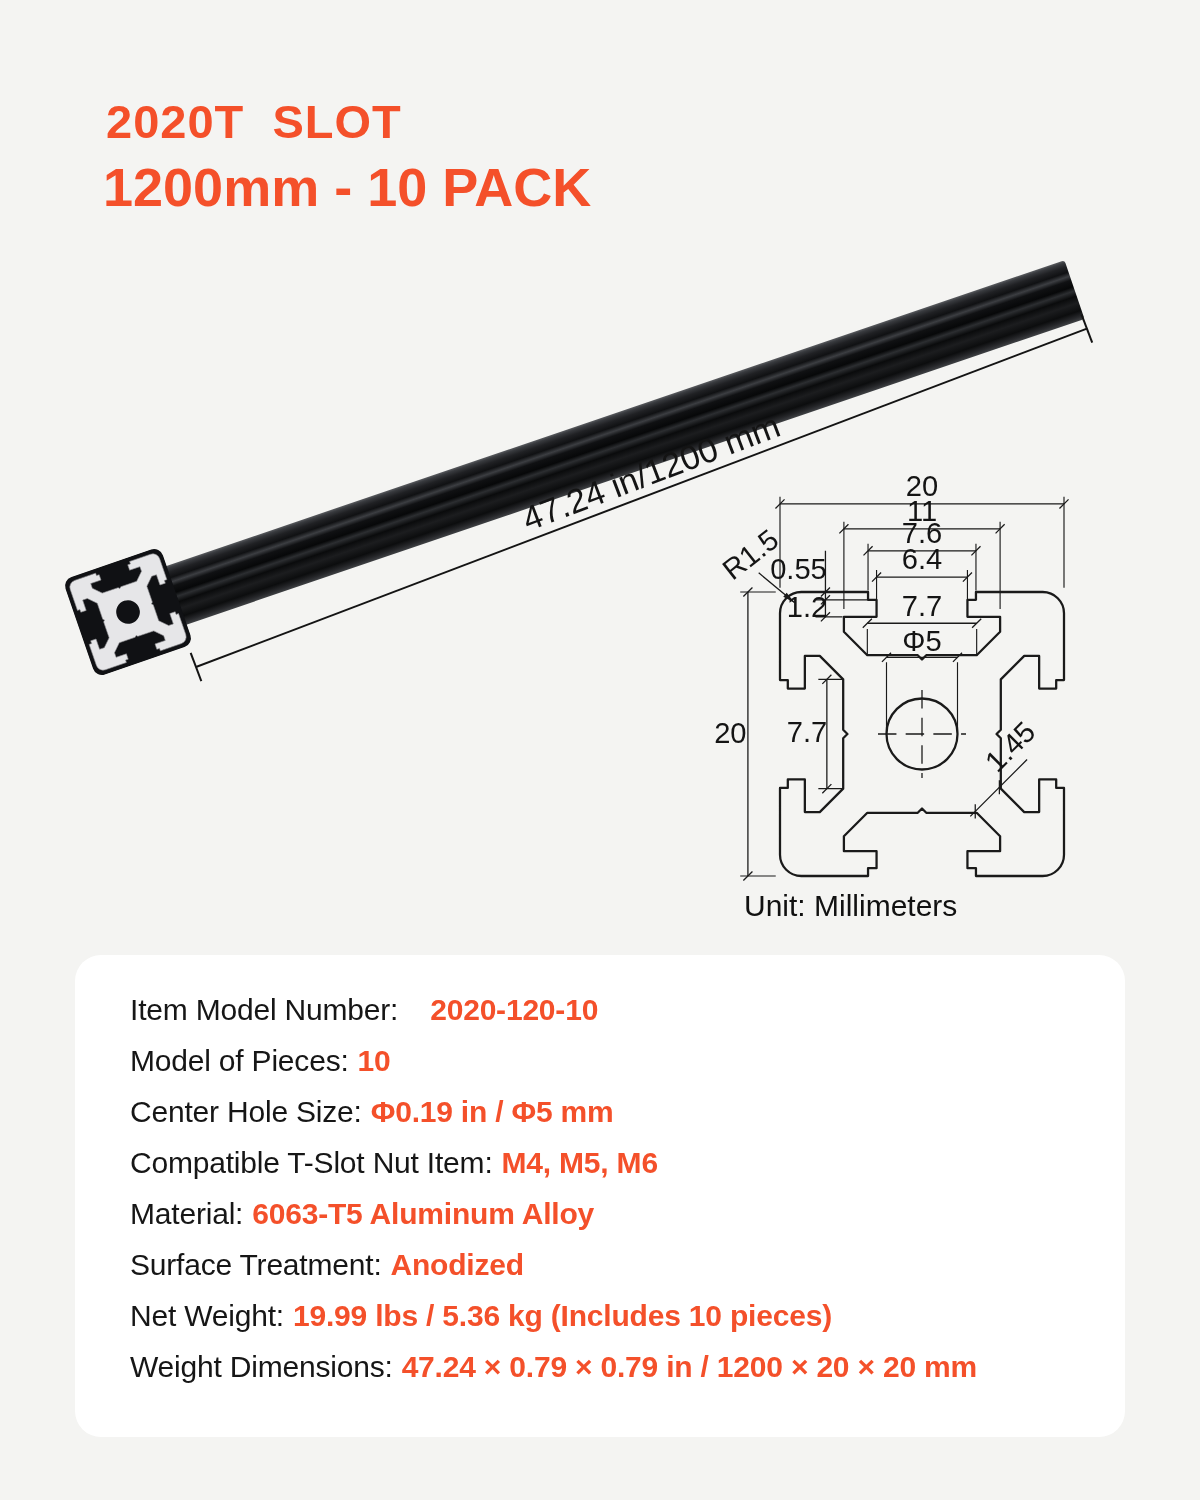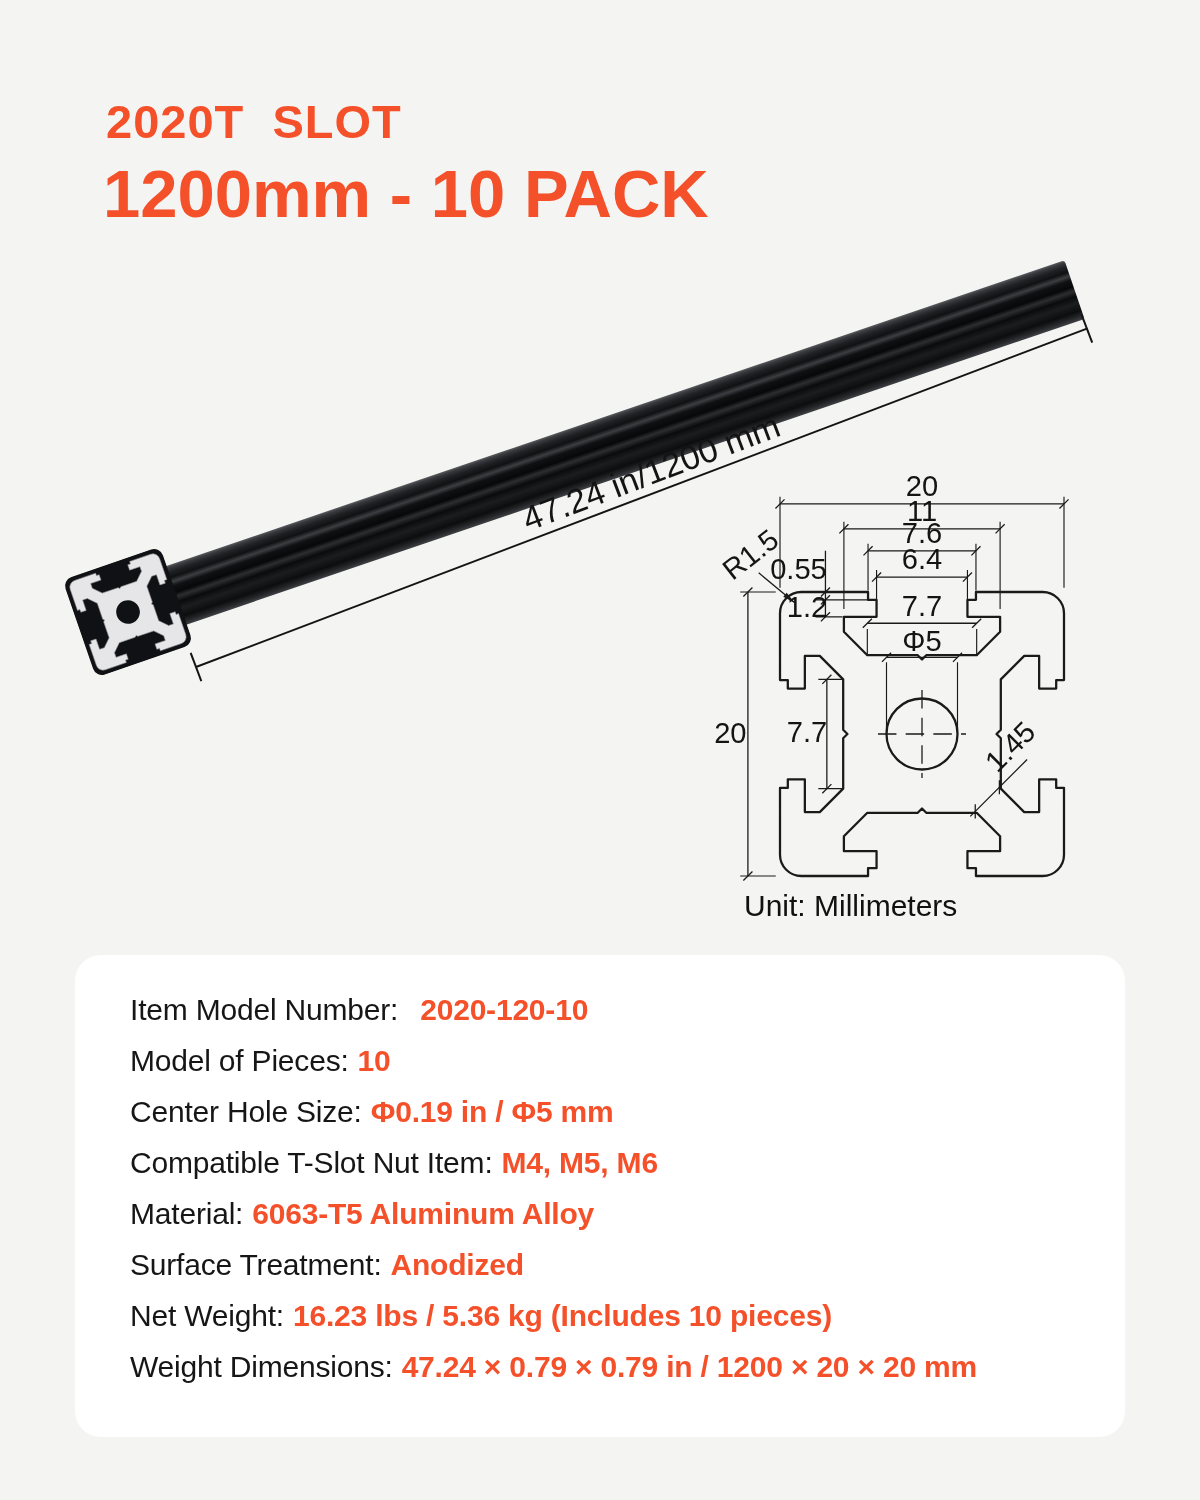--- a/index.html
+++ b/index.html
@@ -2,21 +2,21 @@
 <html><head>
 <meta charset="utf-8">
 <style>
   :root{ --acc:#f4502a; --ink:#161616; --line:#1a1a1a; }
   html,body{margin:0;padding:0;background:#e8e8e8;}
   .page{position:relative;width:1200px;height:1500px;background:#f4f4f2;overflow:hidden;
         font-family:"Liberation Sans","DejaVu Sans",sans-serif;color:var(--ink);}
   
   .h1{position:absolute;left:106px;top:98px;font-size:47px;font-weight:700;letter-spacing:1px;
       color:var(--acc);white-space:pre;line-height:1;}
-  .h2{position:absolute;left:103px;top:160px;font-size:67px;font-weight:700;letter-spacing:0;
+  .h2{position:absolute;left:103px;top:160px;font-size:54px;font-weight:700;letter-spacing:0;
       color:var(--acc);line-height:1;}
   
   .rail{position:absolute;left:142px;top:576px;width:985px;height:62px;border-radius:3px;
         transform-origin:0 50%;transform:rotate(-18.8deg);
         background:linear-gradient(to bottom,
           #5a5c60 0%, #393b3f 4%, #202124 11%, #101113 20%, #3c3e42 27%, #101113 34%,
           #070809 45%, #2c2e31 52%, #0a0b0c 61%, #1c1d1f 72%, #0c0d0e 85%, #27282b 94%, #3f4144 100%);}
   .endcap{position:absolute;left:76px;top:560px;width:104px;height:104px;transform:rotate(-19deg);}
   .pdim{position:absolute;left:196px;top:666px;width:953px;height:2px;background:#141414;
         transform-origin:0 50%;transform:rotate(-20.8deg);}
@@ -33,21 +33,21 @@
   .drawing text{font-size:2.05px;fill:#141414;font-weight:500;text-anchor:middle;
         font-family:"Liberation Sans","DejaVu Sans",sans-serif;}
   .drawing text.start{text-anchor:start;}
   .unit{position:absolute;left:744px;top:889px;font-size:30px;font-weight:400;color:#111;}
   
   .card{position:absolute;left:75px;top:955px;width:1050px;height:482px;background:#ffffff;border-radius:26px;}
   .specs{position:absolute;left:55px;top:37px;right:30px;}
   .row{height:36px;line-height:36px;margin-bottom:15px;font-size:30px;letter-spacing:-0.2px;white-space:nowrap;}
   .row .lab{color:var(--ink);font-weight:400;}
   .row .val{color:var(--acc);font-weight:700;margin-left:9px;}
-  .row.wide .val{margin-left:22px;}
+  .row.wide .val{margin-left:32px;}
 </style>
 </head>
 <body>
 
 <div class="page">
 
   <div class="h1">2020T  SLOT</div>
   <div class="h2">1200mm - 10 PACK</div>
 
   <div class="rail"></div>
@@ -103,21 +103,21 @@
       <div class="row">
         <span class="lab">Compatible T-Slot Nut Item:</span><span class="val">M4, M5, M6</span>
       </div>
       <div class="row">
         <span class="lab">Material:</span><span class="val">6063-T5 Aluminum Alloy</span>
       </div>
       <div class="row">
         <span class="lab">Surface Treatment:</span><span class="val">Anodized</span>
       </div>
       <div class="row">
-        <span class="lab">Net Weight:</span><span class="val">16.23 lbs / 5.36 kg (Includes 10 pieces)</span>
+        <span class="lab">Net Weight:</span><span class="val">19.99 lbs / 5.36 kg (Includes 10 pieces)</span>
       </div>
       <div class="row">
         <span class="lab">Weight Dimensions:</span><span class="val">47.24 × 0.79 × 0.79 in / 1200 × 20 × 20 mm</span>
       </div>
     </div>
   </div>
 
 </div>
 
 </body></html>

